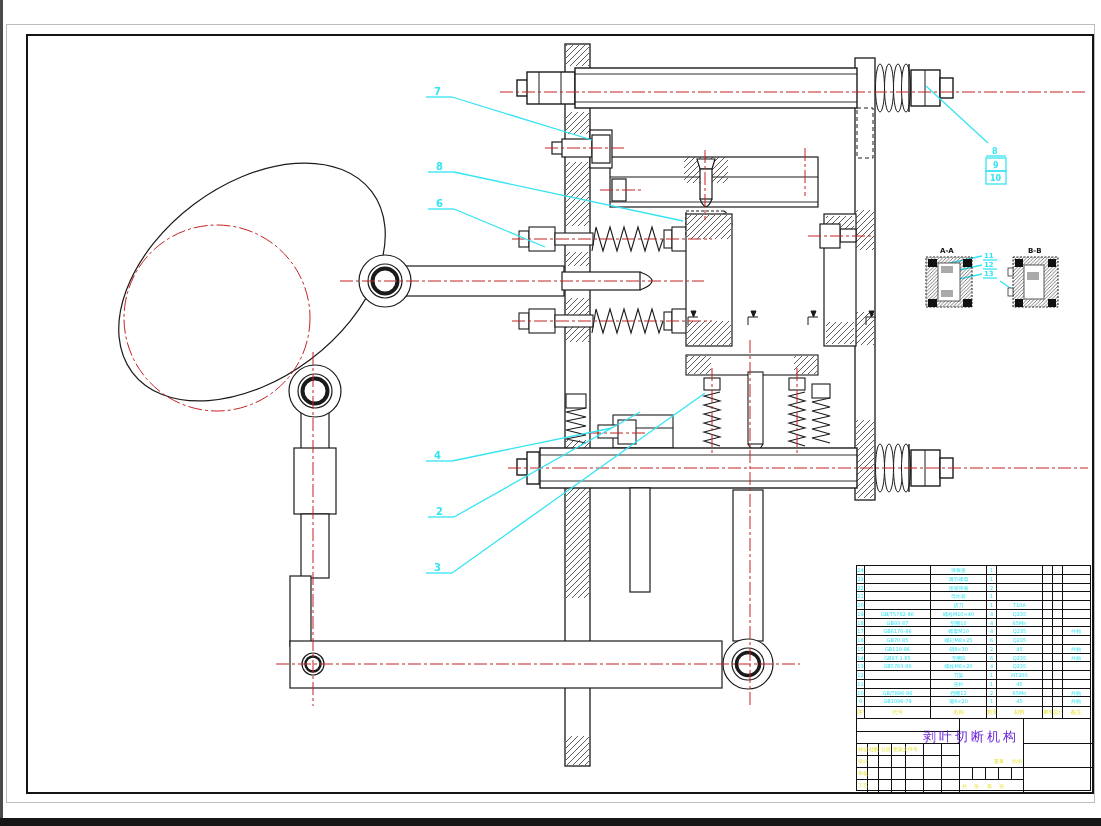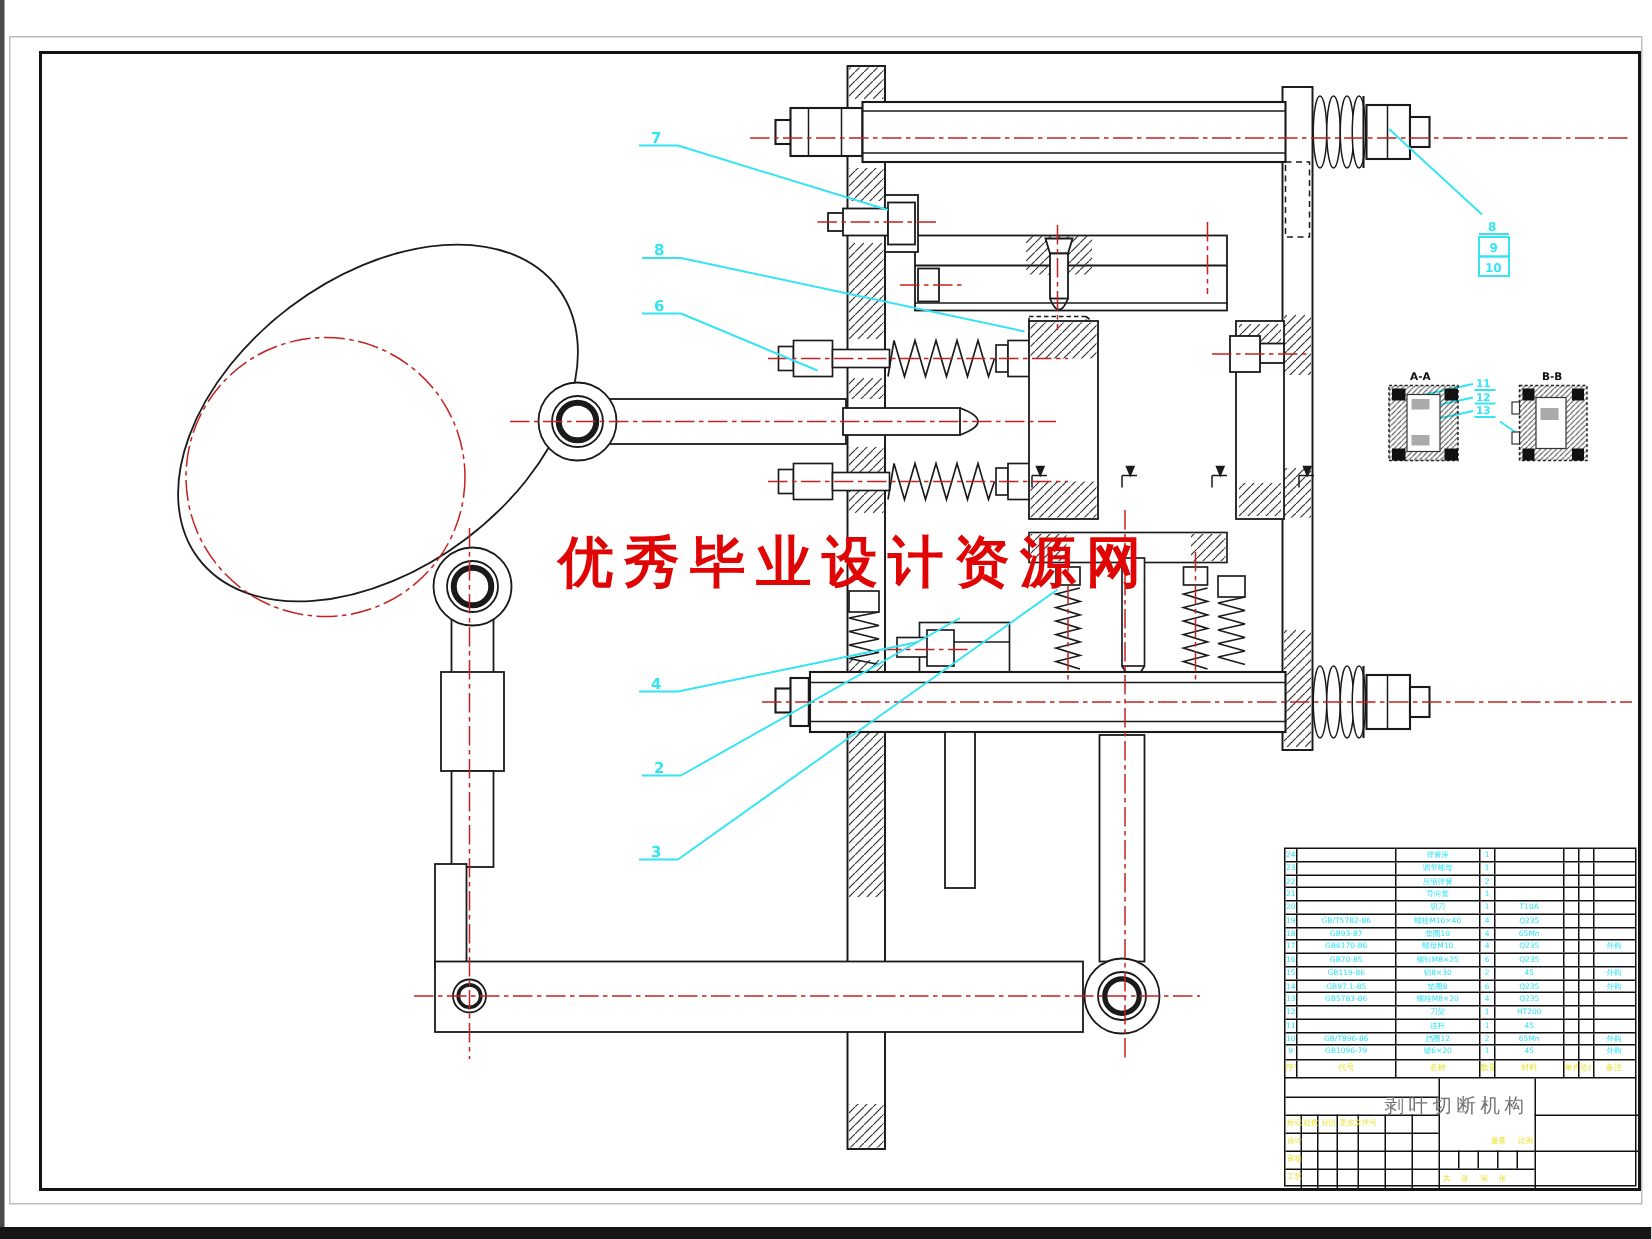--- a/index.html
+++ b/index.html
@@ -22,21 +22,21 @@
            font-size:5px;line-height:8px;color:#2fe3f2;text-align:center;}
   .bomcell:last-child{border-right:none;}
   .bomhead{display:flex;height:12px;border-top:1px solid #111;box-sizing:border-box;}
   .bomhead .bomcell{color:#e8e337;font-size:5.5px;line-height:11px;}
   
   .tb{position:absolute;left:856px;top:718px;width:235px;height:73px;z-index:4;background:#fff;border:1.5px solid #111;box-sizing:border-box;}
   .tb .vl,.tb .hl{position:absolute;background:#111;}
   .tb .vl{width:1px;}
   .tb .hl{height:1px;}
   .tb .yl{position:absolute;color:#e8e337;font-size:5px;line-height:6px;white-space:nowrap;z-index:2;}
-  .tb .title{position:absolute;left:66px;top:9px;color:#737373;font-size:13px;letter-spacing:3px;white-space:nowrap;z-index:2;}
+  .tb .title{position:absolute;left:66px;top:9px;color:#6d28d9;font-size:13px;letter-spacing:3px;white-space:nowrap;z-index:2;}
   text{font-family:"DejaVu Sans",sans-serif;}
 </style>
 </head>
 <body>
 
 <div class="stage">
   <div class="edge-left"></div>
   <div class="sheet"></div>
   <div class="frame"></div>
 
@@ -506,16 +506,15 @@
     <span class="yl" style="left:1px;top:51px;">审核</span>
     <span class="yl" style="left:1px;top:63px;">工艺</span>
     <span class="yl" style="left:137px;top:39px;">重量</span>
     <span class="yl" style="left:155px;top:39px;">比例</span>
     <span class="yl" style="left:105px;top:64px;">共</span>
     <span class="yl" style="left:117px;top:64px;">张</span>
     <span class="yl" style="left:130px;top:64px;">第</span>
     <span class="yl" style="left:142px;top:64px;">张</span>
   </div>
 
-  <div class="wm wm1">优秀毕业设计资源网</div>
 
   <div class="edge-bottom"></div>
 </div>
 
 </body></html>

